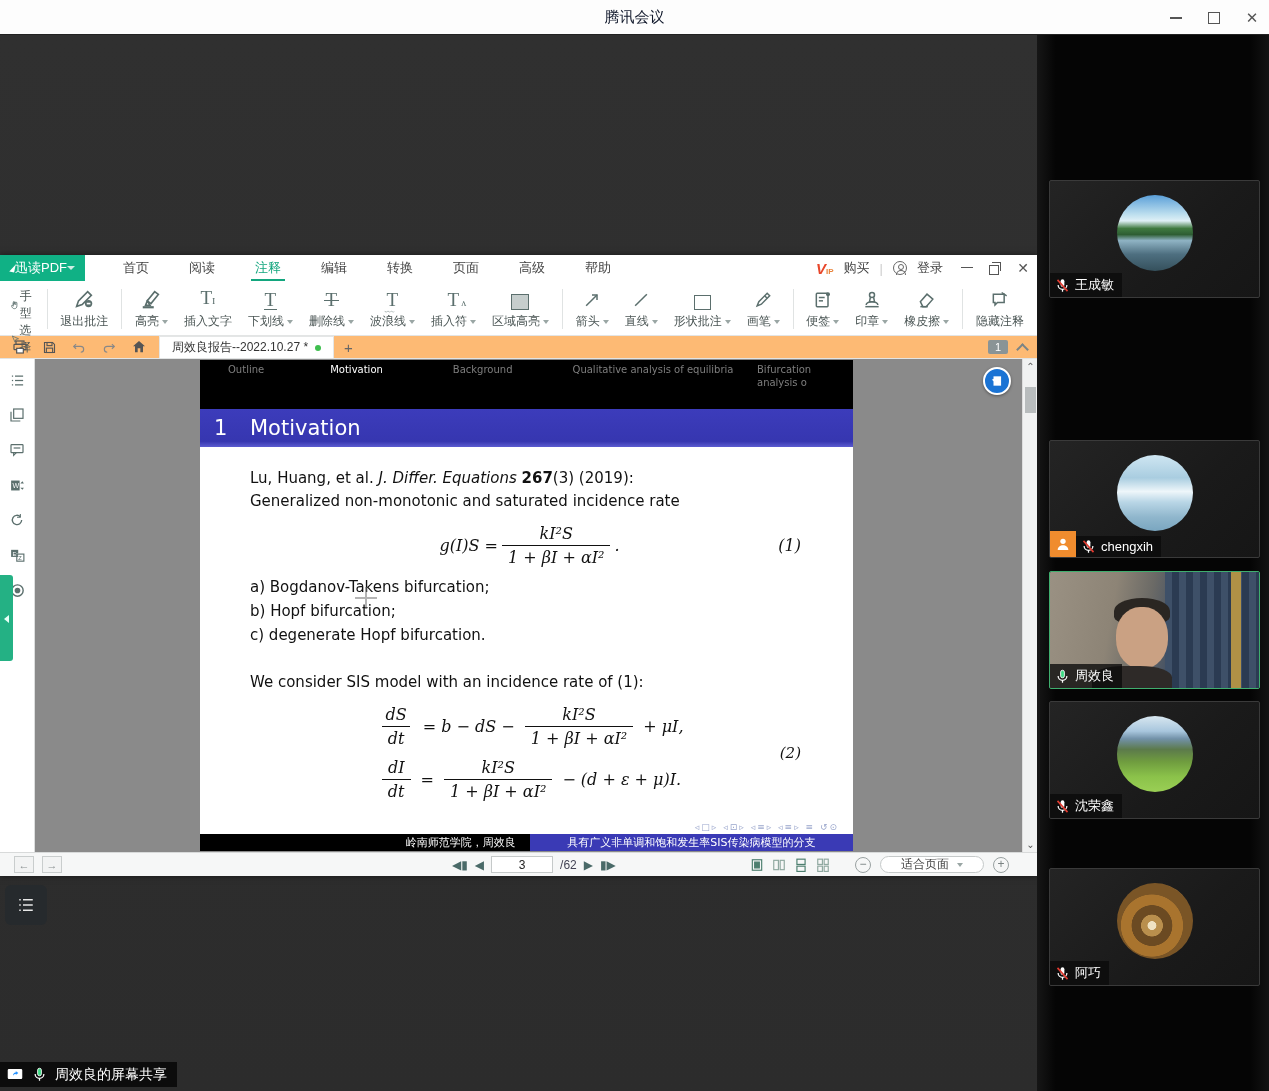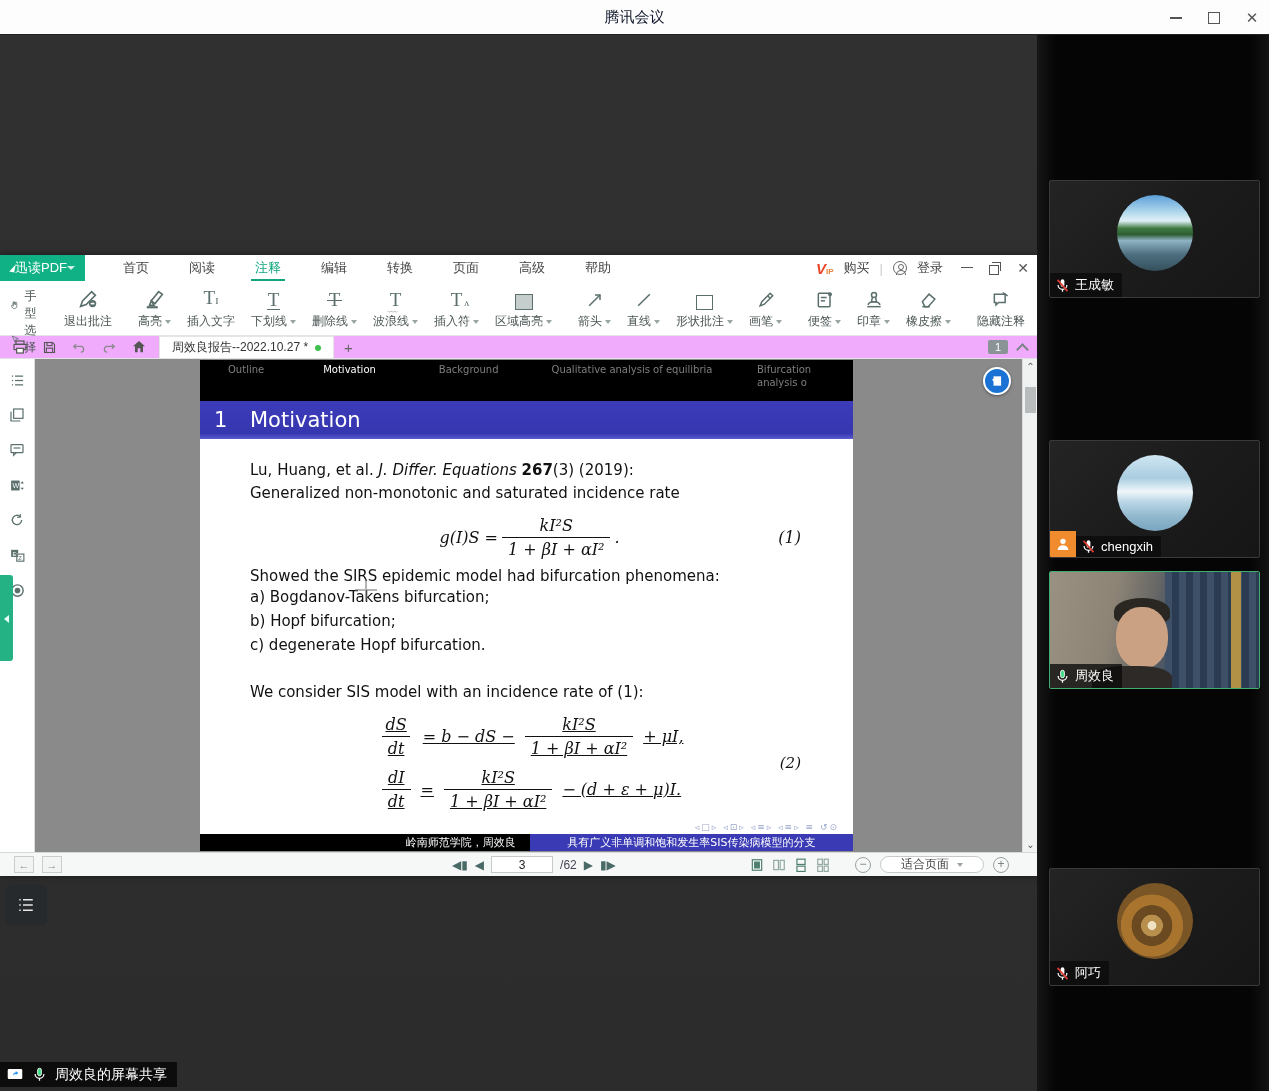--- a/index.html
+++ b/index.html
@@ -42,37 +42,37 @@
   .pwc-min::after { content:""; position:absolute; left:0; right:0; top:5px; border-top:1.6px solid #555; }
   .pwc-restore::before { content:""; position:absolute; left:0; top:3px; width:8px; height:8px; border:1.3px solid #555; }
   .pwc-restore::after { content:""; position:absolute; left:3px; top:0; width:8px; height:8px; border:1.3px solid #555; border-left:none; border-bottom:none; }
   .pwc-close { font-size:14px; color:#555; text-align:center; line-height:12px; }
 
   
   .toolbar { height:55px; background:#fff; border-bottom:1px solid #e3e5e5; display:flex; align-items:stretch; padding:4px 6px 2px 6px; color:#4a5554; }
   .tb-sep { width:1px; background:#e0e3e3; margin:4px 6px; }
   .tgrp { display:flex; align-items:stretch; gap:2px; }
   .hand-col { display:flex; flex-direction:column; justify-content:space-between; padding:3px 4px; font-size:12px; }
-  .hand-row { display:flex; align-items:center; gap:5px; cursor:pointer; }
+  .hand-row { display:flex; align-items:center; cursor:pointer; }
   .tool { display:flex; flex-direction:column; align-items:center; justify-content:flex-end; padding:2px 7px 3px; font-size:12px; cursor:pointer; gap:3px; }
   .tool .lbl-row { display:flex; align-items:center; gap:3px; white-space:nowrap; }
   .caret { width:0; height:0; border-left:3.5px solid transparent; border-right:3.5px solid transparent; border-top:4px solid #9aa6a4; }
   .ti { height:22px; display:flex; align-items:flex-end; justify-content:center; color:#5b6f6d; }
   .tT { font-family:"Liberation Serif", serif; font-size:19px; line-height:20px; color:#5b6f6d; position:relative; }
   .tT.u::after { content:""; position:absolute; left:-1px; right:-1px; bottom:0px; border-bottom:1.6px solid #5b6f6d; }
   .tT.s::after { content:""; position:absolute; left:-2px; right:-2px; top:10px; border-top:1.6px solid #5b6f6d; }
   .tT.w::after { content:"﹏"; position:absolute; left:-2px; bottom:-8px; font-size:11px; letter-spacing:-1px; }
   .tT.c::after { content:"ʌ"; position:absolute; right:-7px; bottom:-3px; font-size:10px; }
   .tT .smallI { font-size:12px; }
   .area-box { width:18px; height:16px; background:#c6cecd; border:1.5px solid #5b6f6d; }
   .shape-box { width:17px; height:15px; border:1.6px solid #5b6f6d; }
   svg.ic { display:block; }
 
   
-  .tabrow { height:23px; background:#f0abfc; border-bottom:1px solid #e2e4e4; display:flex; align-items:stretch; font-size:12px; color:#444; }
+  .tabrow { height:23px; background:#fdba74; border-bottom:1px solid #e2e4e4; display:flex; align-items:stretch; font-size:12px; color:#444; }
   .tr-icons { display:flex; align-items:center; gap:14px; padding:0 12px; }
   .tr-ic { cursor:pointer; display:flex; align-items:center; }
   .doc-tab { display:flex; align-items:center; gap:7px; background:#fff; border:1px solid #e4e6e6; border-bottom:none; padding:0 12px; font-size:12px; color:#333; cursor:pointer; }
   .greendot { width:6px; height:6px; border-radius:50%; background:#3fbf4f; }
   .plus-btn { display:flex; align-items:center; padding:0 10px; font-size:15px; color:#666; cursor:pointer; }
   .tabrow-right { margin-left:auto; display:flex; align-items:center; gap:10px; padding-right:10px; }
   .page-badge { background:#8a9496; color:#fff; font-size:11px; padding:1px 7px; border-radius:2px; }
   .chev-up { width:9px; height:9px; border-left:2px solid #7a8486; border-top:2px solid #7a8486; transform:rotate(45deg); margin-top:4px; cursor:pointer; }
 
   
@@ -82,41 +82,41 @@
   .green-flap { position:absolute; left:0; top:216px; width:13px; height:86px; background:#24b184; border-radius:0 3px 3px 0; cursor:pointer; }
   .green-flap::after { content:""; position:absolute; left:4px; top:40px; border-top:4px solid transparent; border-bottom:4px solid transparent; border-right:5px solid #e8fff7; }
 
   .vscroll { position:absolute; right:0; top:0; width:15px; height:100%; background:#f0f1f1; border-left:1px solid #ddd; }
   .vs-arrow { position:absolute; left:0; width:15px; height:15px; color:#555; font-size:10px; text-align:center; line-height:15px; cursor:pointer; }
   .vs-thumb { position:absolute; left:2px; top:28px; width:11px; height:26px; background:#b8bcbd; cursor:pointer; }
   .blue-fab { position:absolute; right:26px; top:8px; width:28px; height:28px; border-radius:50%; background:#1a73d4; border:2px solid #fff; box-shadow:0 1px 3px rgba(0,0,0,.4); cursor:pointer; display:flex; align-items:center; justify-content:center; }
 
   
   .slide { position:absolute; left:200px; top:1px; width:653px; height:491px; background:#fff; display:flex; flex-direction:column; font-family:"DejaVu Sans", sans-serif; }
-  .slide-nav { background:#000; color:#7e7e7e; font-size:10px; display:flex; gap:1px; padding:4px 8px 12px 28px; min-height:30px; }
+  .slide-nav { background:#000; color:#7e7e7e; font-size:10px; display:flex; gap:8px; padding:4px 8px 20px 28px; min-height:30px; }
   .slide-nav .sn { cursor:pointer; }
   .sn-active { color:#fff; }
   .sn-last { width:88px; line-height:1.25; }
   .slide-title { background:linear-gradient(180deg,#3c3cbb 0%,#3636b0 85%,#5c5cd0 100%); color:#fff; height:38px; display:flex; align-items:center; padding-left:14px; font-size:21px; }
   .slide-title .num { width:36px; }
   .slide-body { flex:1; position:relative; color:#111; font-size:15px; padding:20px 44px 0 50px; }
   .refline { line-height:1.55; }
   .ital { font-style:italic; }
   .bold { font-weight:bold; }
   .math { font-family:"DejaVu Serif", serif; font-style:italic; }
   .eq-row { display:flex; align-items:center; justify-content:center; position:relative; margin:10px 0 8px; font-size:16px; }
   .eq-tag { position:absolute; right:8px; font-family:"DejaVu Serif", serif; }
   .frac { display:inline-flex; flex-direction:column; align-items:center; vertical-align:middle; margin:0 4px; }
   .frac .fn { padding:0 6px 2px; }
   .frac .fd { border-top:1.3px solid #111; padding:2px 6px 0; }
   .crosshair { position:absolute; left:155px; top:140px; width:22px; height:22px; opacity:.55; }
   .crosshair::before { content:""; position:absolute; left:0; right:0; top:10px; border-top:2px solid #777; }
   .crosshair::after { content:""; position:absolute; top:0; bottom:0; left:10px; border-left:2px solid #777; }
   .list-block div { line-height:1.6; }
-  .eq2-wrap { position:relative; margin-top:14px;text-decoration:underline; }
+  .eq2-wrap { position:relative; margin-top:14px; }
   .eq2-col { display:flex; flex-direction:column; gap:10px; align-items:center; font-size:16px; }
   .eq2-line { display:flex; align-items:center; gap:6px; }
   .beamer-nav { position:absolute; right:14px; bottom:2px; font-size:9px; color:#9aa6cc; letter-spacing:2px; }
   .slide-footer { height:17px; display:flex; font-size:11px; }
   .sf-left { width:50.5%; background:#000; color:#fff; display:flex; align-items:center; justify-content:flex-end; padding-right:14px; }
   .sf-right { flex:1; background:#3a3ab5; color:#fff; display:flex; align-items:center; justify-content:center; }
 
   
   .statusbar { height:24px; background:#f6f7f7; border-top:1px solid #d8dada; display:flex; align-items:center; font-size:12px; color:#445; position:relative; }
   .sb-left { display:flex; gap:8px; padding-left:14px; }
@@ -529,21 +529,20 @@
             <span>g(I)S =</span>
             <span class="frac">
                 <span class="fn">kI²S</span>
                 <span class="fd">1 + βI + αI²</span>
               </span>
             <span>.</span>
             <span class="eq-tag">(1)</span>
           </div>
           <span class="crosshair"></span>
 
-          <div style="margin-top:6px;">Showed the SIRS epidemic model had bifurcation phenomena:</div>
           <div class="list-block">
             <div>a) Bogdanov-Takens bifurcation;</div>
             <div>b) Hopf bifurcation;</div>
             <div>c) degenerate Hopf bifurcation.</div>
           </div>
 
           <div style="margin-top:26px;">We consider SIS model with an incidence rate of (1):</div>
 
           <div class="eq2-wrap math">
             <div class="eq2-col">
@@ -713,20 +712,32 @@
     <div class="name-tag">
       <svg class="ic" width="15" height="15" viewBox="0 0 24 24" fill="none">
           <rect x="9" y="2" width="6" height="12" rx="3" fill="#3ddc84" stroke="#fff" stroke-width="1.4"></rect>
           <path d="M5 11a7 7 0 0 0 14 0" stroke="#fff" stroke-width="2"></path>
           <line x1="12" y1="18" x2="12" y2="22" stroke="#fff" stroke-width="2"></line>
         </svg>
       <span>周效良</span>
     </div>
   </div>
 
+  <div class="tile" style="top:666px;">
+    <span class="avatar av-grass"></span>
+    <div class="name-tag">
+      <svg class="ic" width="15" height="15" viewBox="0 0 24 24" fill="none">
+          <rect x="9" y="2" width="6" height="12" rx="3" fill="#fff"></rect>
+          <path d="M5 11a7 7 0 0 0 14 0" stroke="#fff" stroke-width="2"></path>
+          <line x1="12" y1="18" x2="12" y2="22" stroke="#fff" stroke-width="2"></line>
+          <line x1="4" y1="3" x2="20" y2="21" stroke="#e03c31" stroke-width="2.6"></line>
+        </svg>
+      <span>沈荣鑫</span>
+    </div>
+  </div>
 
   <div class="tile" style="top:833px;">
     <span class="avatar av-wood"></span>
     <div class="name-tag">
       <svg class="ic" width="15" height="15" viewBox="0 0 24 24" fill="none">
           <rect x="9" y="2" width="6" height="12" rx="3" fill="#fff"></rect>
           <path d="M5 11a7 7 0 0 0 14 0" stroke="#fff" stroke-width="2"></path>
           <line x1="12" y1="18" x2="12" y2="22" stroke="#fff" stroke-width="2"></line>
           <line x1="4" y1="3" x2="20" y2="21" stroke="#e03c31" stroke-width="2.6"></line>
         </svg>

